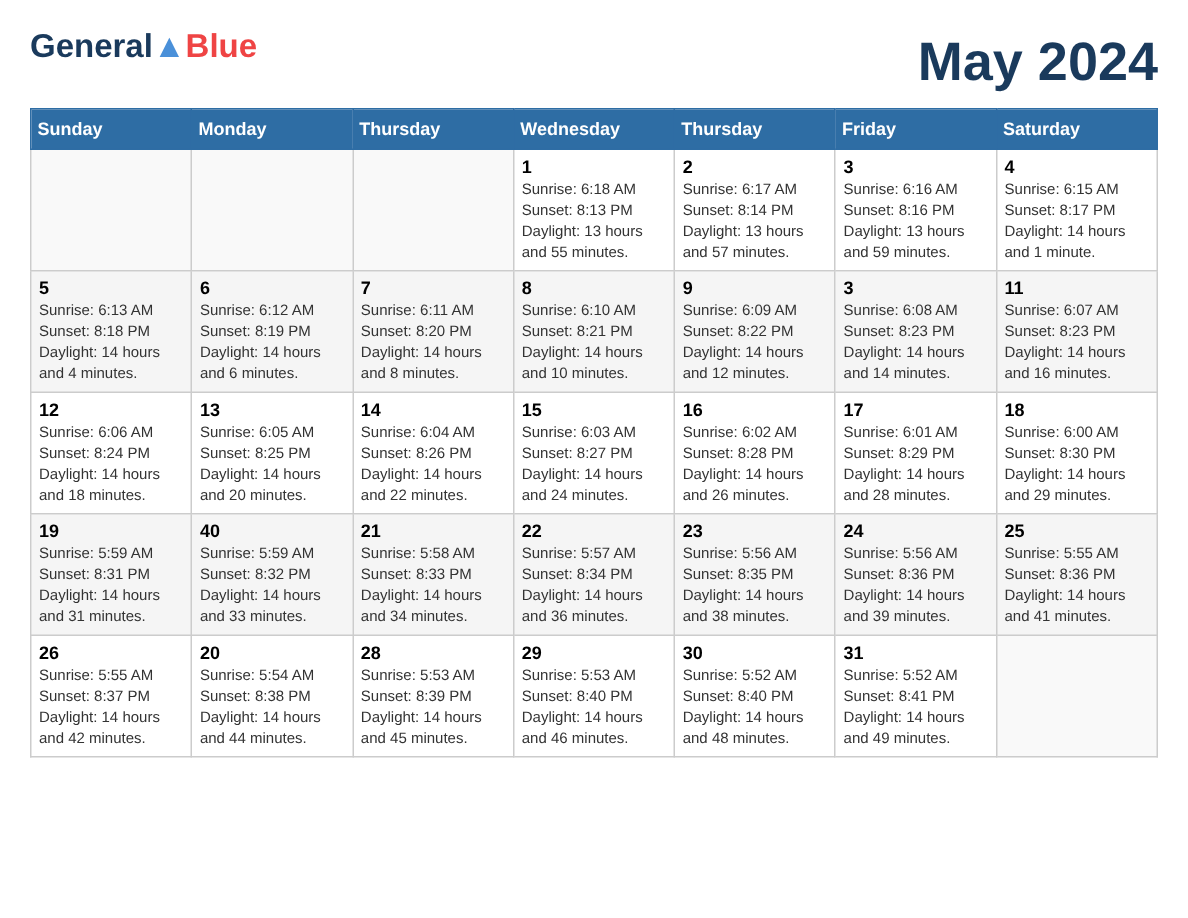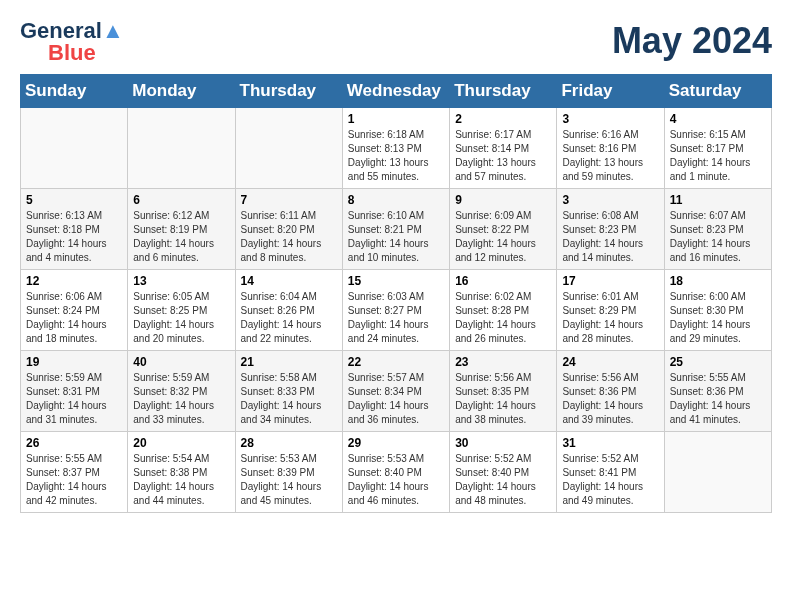--- a/index.html
+++ b/index.html
@@ -11,21 +11,21 @@
       padding: 20px;
     }
     .header-area {
       display: flex;
       justify-content: space-between;
       align-items: flex-start;
       margin-bottom: 10px;
     }
     .logo {
       display: flex;
-      flex-direction: column;
+      flex-direction: row;
       align-items: center;
     }
     .title-area {
     }
     .month-title {
       font-size: 36px;
       font-weight: bold;
       color: #1a3a5c;
     }
     .location-title {
@@ -35,21 +35,21 @@
     .calendar-table {
       width: 100%;
       border-collapse: collapse;
       font-size: 11px;
     }
     .calendar-table thead tr th {
       background-color: #2e6da4;
       color: white;
       padding: 6px 4px;
       text-align: left;
-      font-size: 17px;
+      font-size: 12px;
       font-weight: bold;
       border: 1px solid #2e6da4;
     }
     .calendar-table tbody tr td {
       border: 1px solid #ccc;
       padding: 4px 5px;
       vertical-align: top;
       height: 80px;
       width: 107px;
       background: #fff;

